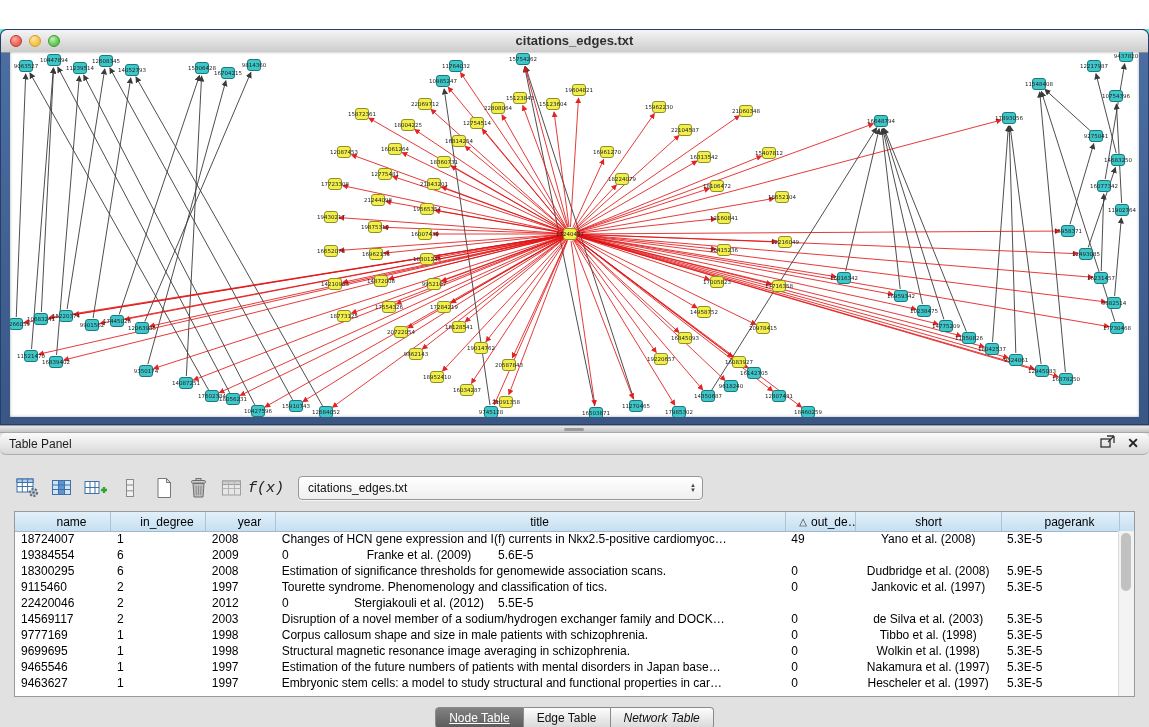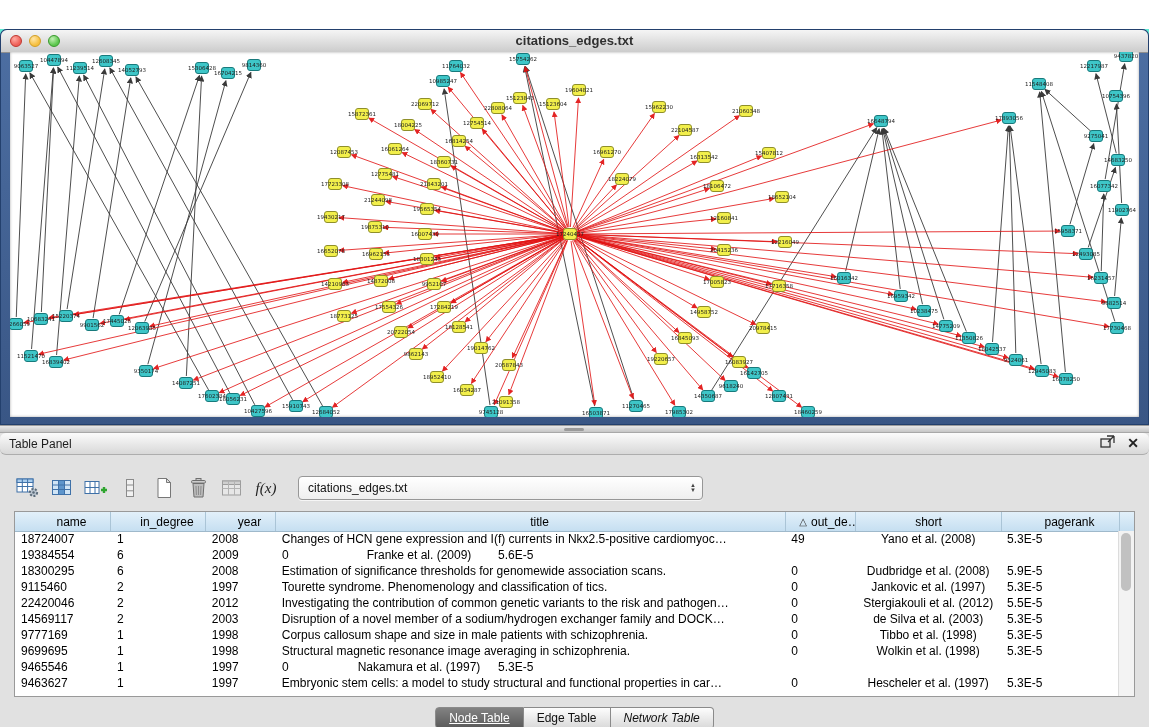--- a/index.html
+++ b/index.html
@@ -36,21 +36,21 @@
   .table-panel{position:absolute;top:404px;left:0;width:1149px;height:295px;background:#e1e1e1;}
   .panel-titlebar{position:relative;height:21px;background:linear-gradient(#fbfbfb,#d8d8d8);
     border-bottom:1px solid #adadad;border-radius:6px;}
   .panel-title{position:absolute;left:9px;top:4px;font-size:12px;color:#1d1d1d;}
   .panel-actions{position:absolute;right:10px;top:2px;display:flex;gap:12px;align-items:center;height:17px;}
   .close-btn{font-size:14px;font-weight:bold;color:#222;line-height:17px;}
   .panel-body{position:absolute;top:22px;left:0;right:0;bottom:0;}
 
   .toolbar{position:absolute;top:18px;left:14px;height:30px;display:flex;align-items:center;gap:6px;}
   .tool-btn{width:28px;height:26px;display:flex;align-items:center;justify-content:center;border-radius:4px;}
-  .fx{font-family:Liberation Serif, serif;font-style:italic;font-size:15px;color:#222;}
+  .fx{font-family:Liberation Mono, monospace;font-style:italic;font-size:15px;color:#222;}
   .combo{margin-left:12px;width:390px;height:22px;background:linear-gradient(#ffffff,#efefef);
     border:1px solid #979797;border-radius:4px;display:flex;align-items:center;
     padding:0 4px 0 9px;font-size:12px;color:#111;box-shadow:0 1px 0 rgba(255,255,255,.7);}
   .combo-value{flex:1;}
   .combo-arrows{display:flex;flex-direction:column;align-items:center;font-size:6px;line-height:5px;color:#444;padding-right:2px;}
 
   .grid{position:absolute;top:56px;left:14px;width:1121px;height:186px;background:#fff;
     border:1px solid #999;box-sizing:border-box;}
   .grid-header{display:flex;height:19px;background:linear-gradient(#e2f0fa,#c6dff1);
     border-bottom:1px solid #9fb9cb;font-size:12px;color:#000;}
@@ -627,21 +627,20 @@
               <div class="cell c2">1997</div>
               <div class="cell c3">Tourette syndrome. Phenomenology and classification of tics.</div>
               <div class="cell c4">0</div>
               <div class="cell c5">Jankovic et al. (1997)</div>
               <div class="cell c6">5.3E-5</div>
             </div>
             <div class="grow">
               <div class="cell c0">22420046</div>
               <div class="cell c1">2</div>
               <div class="cell c2">2012</div>
-              <div class="cell c3">Investigating the contribution of common genetic variants to the risk and pathogen…</div>
               <div class="cell c4">0</div>
               <div class="cell c5">Stergiakouli et al. (2012)</div>
               <div class="cell c6">5.5E-5</div>
             </div>
             <div class="grow">
               <div class="cell c0">14569117</div>
               <div class="cell c1">2</div>
               <div class="cell c2">2003</div>
               <div class="cell c3">Disruption of a novel member of a sodium/hydrogen exchanger family and DOCK…</div>
               <div class="cell c4">0</div>
@@ -663,20 +662,21 @@
               <div class="cell c2">1998</div>
               <div class="cell c3">Structural magnetic resonance image averaging in schizophrenia.</div>
               <div class="cell c4">0</div>
               <div class="cell c5">Wolkin et al. (1998)</div>
               <div class="cell c6">5.3E-5</div>
             </div>
             <div class="grow">
               <div class="cell c0">9465546</div>
               <div class="cell c1">1</div>
               <div class="cell c2">1997</div>
+              <div class="cell c3">Estimation of the future numbers of patients with mental disorders in Japan base…</div>
               <div class="cell c4">0</div>
               <div class="cell c5">Nakamura et al. (1997)</div>
               <div class="cell c6">5.3E-5</div>
             </div>
             <div class="grow">
               <div class="cell c0">9463627</div>
               <div class="cell c1">1</div>
               <div class="cell c2">1997</div>
               <div class="cell c3">Embryonic stem cells: a model to study structural and functional properties in car…</div>
               <div class="cell c4">0</div>

